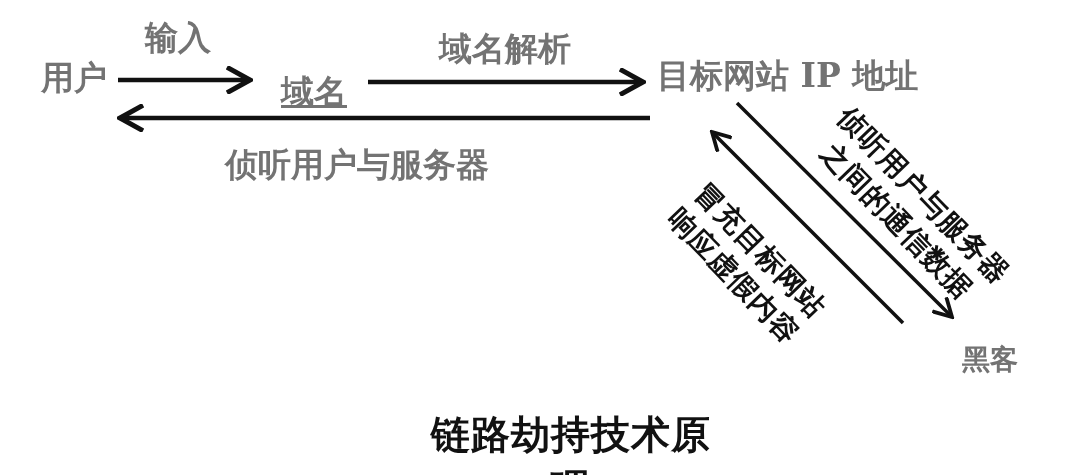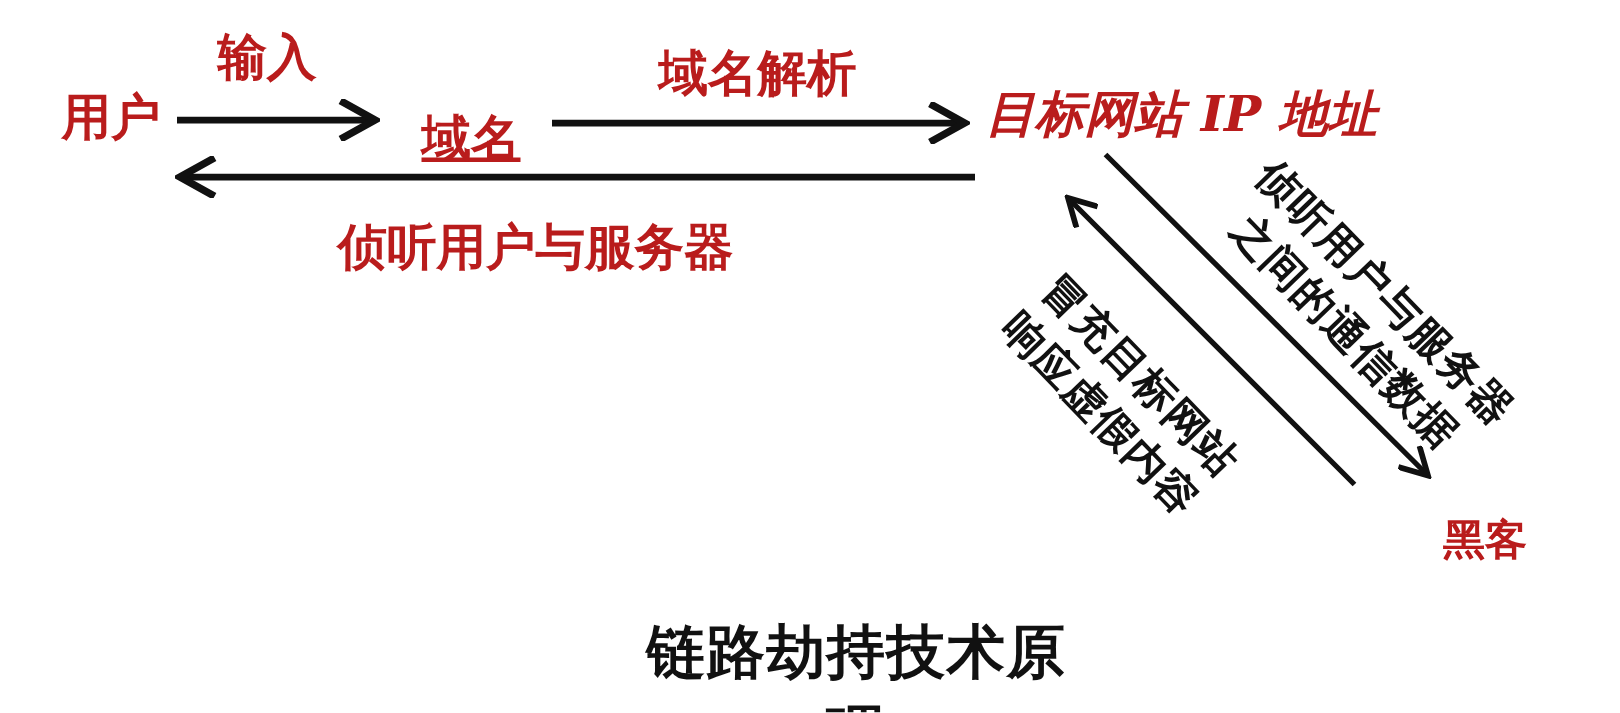--- a/index.html
+++ b/index.html
@@ -22,21 +22,21 @@
     top: 0;
     width: 1080px;
     height: 475px;
   }
   .label {
     position: absolute;
     font-weight: bold;
     font-size: 33px;
     line-height: 1.1;
     white-space: nowrap;
-    color: #b91c1c;
+    color: #737373;
   }
   .centered {
     text-align: center;
     white-space: nowrap;
   }
   .rotated {
     position: absolute;
     font-weight: bold;
     font-size: 28px;
     line-height: 37px;
@@ -74,21 +74,21 @@
 
     <line x1="737" y1="103" x2="952" y2="317" stroke="#111111" stroke-width="3.5" marker-end="url(#chevron)"></line>
 
     <line x1="903" y1="323" x2="712" y2="132" stroke="#111111" stroke-width="3.5" marker-end="url(#chevron)"></line>
   </svg>
 
   <div class="label" style="left:41px; top:60px;">用户</div>
 
   <div class="label" style="left:281px; top:74px;text-decoration:underline;">域名</div>
 
-  <div class="label" style="left:657px; top:58px;font-style:italic;">目标网站 IP 地址</div>
+  <div class="label" style="left:657px; top:58px;">目标网站 IP 地址</div>
 
   <div class="label" style="left:962px; top:345px; font-size:28px;">黑客</div>
 
   <div class="label centered" style="left:108px; top:20px; width:140px;">输入</div>
 
   <div class="label centered" style="left:390px; top:31px; width:230px;">域名解析</div>
 
   <div class="label" style="left:225px; top:147px;">侦听用户与服务器</div>
 
   <div class="rotated" style="left:778px; top:171px; width:264px;">

